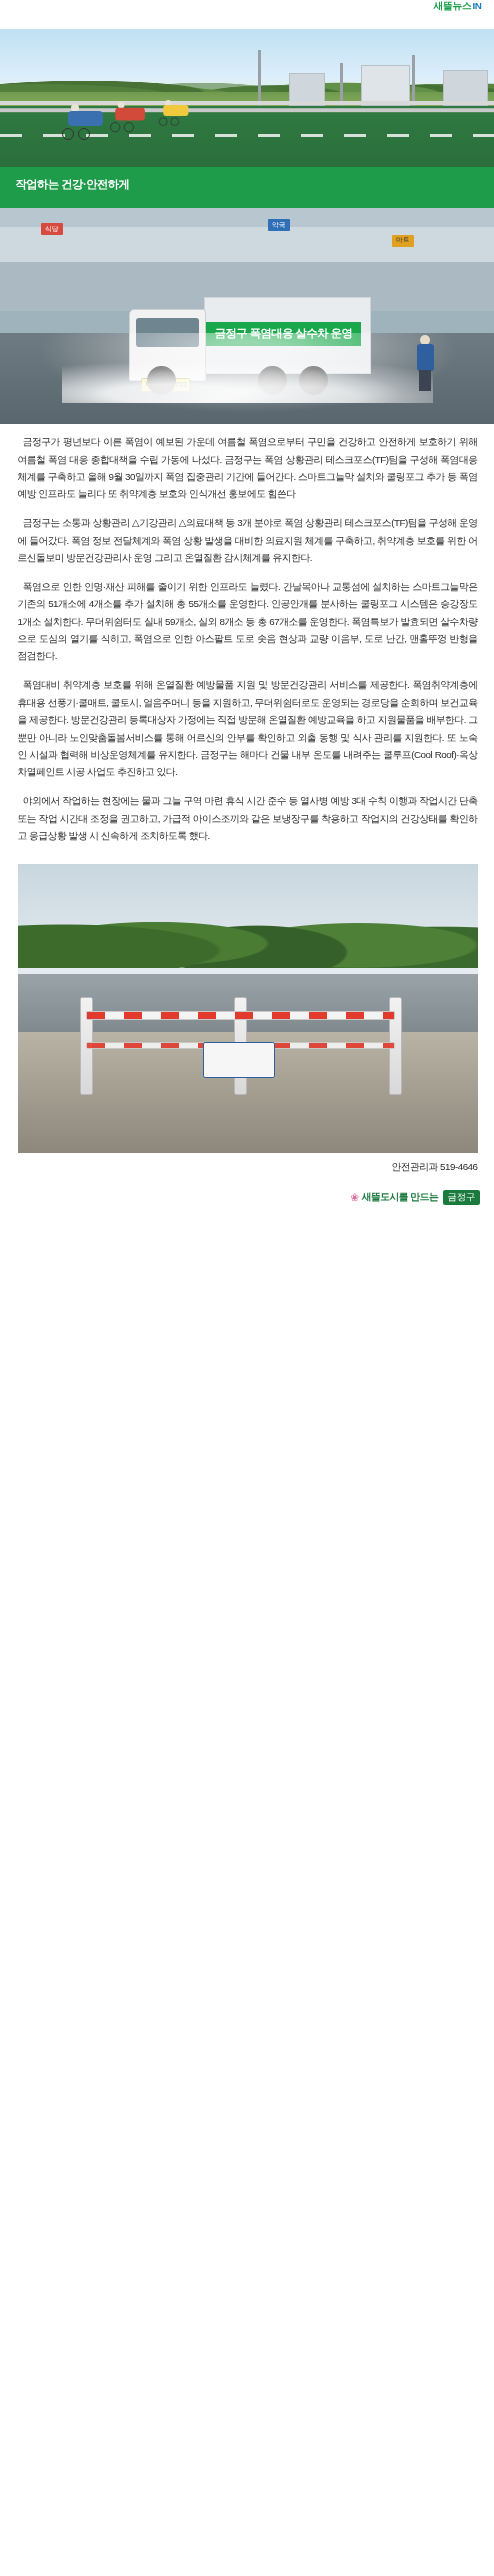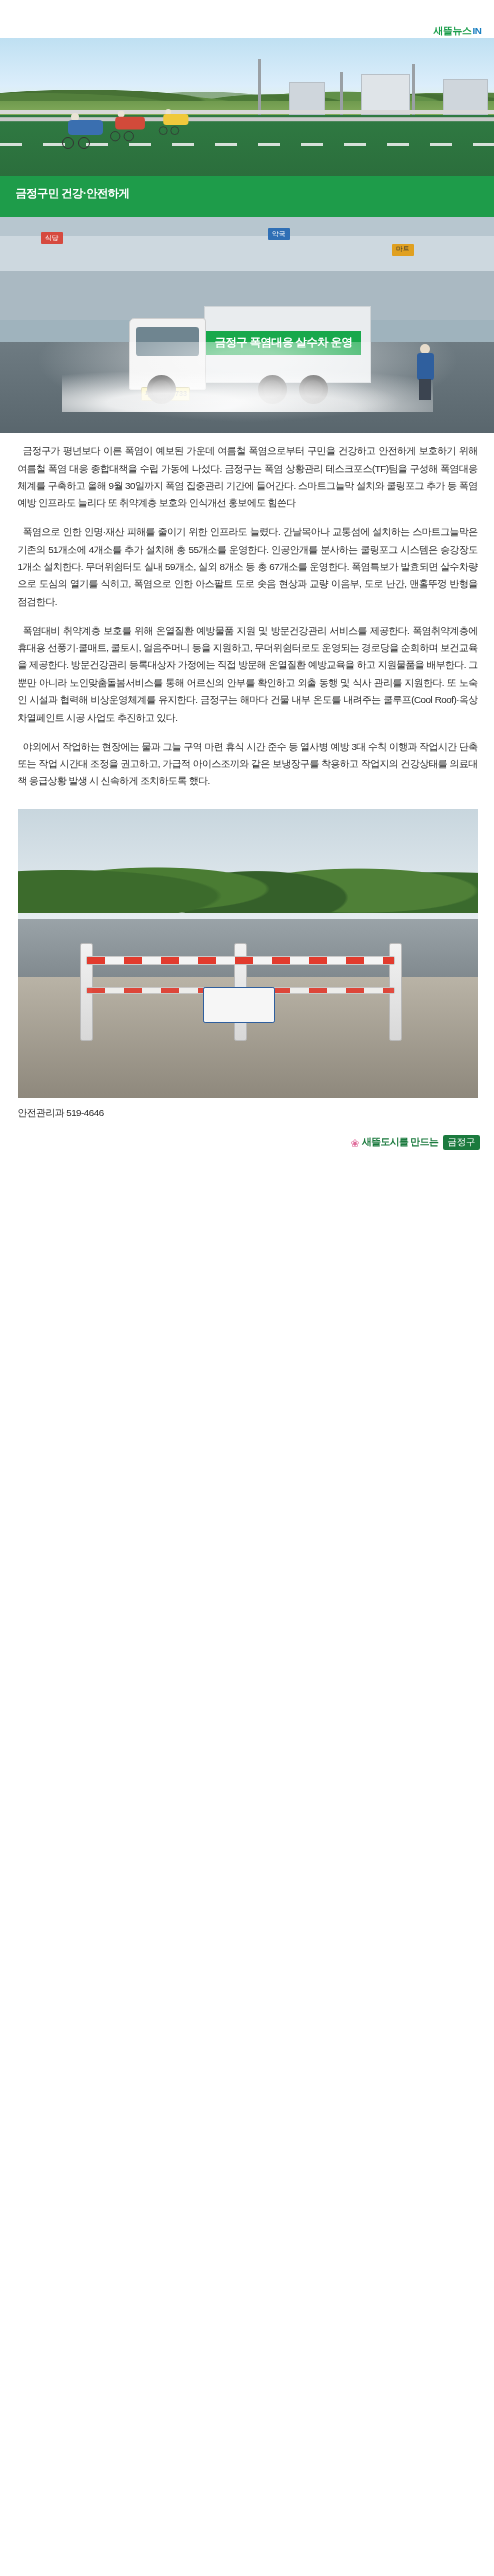--- a/index.html
+++ b/index.html
@@ -16,24 +16,24 @@
   }
   .page {
     width: 495px;
     margin: 0 auto;
     background: #fff;
     position: relative;
   }
 
   
   .topbar {
-    height: 38px;
+    height: 29px;
     background: #ffffff;
     display: flex;
-    align-items: flex-end;
+    align-items: flex-start;
     justify-content: flex-end;
     padding-right: 13.4px;
   }
   .topbar .brand {
     font-size: 9.8px;
     font-weight: bold;
     color: #1b9e4b;
     letter-spacing: -0.3px;
   }
   .topbar .brand .in {
@@ -288,41 +288,41 @@
     padding: 8.2px 17.5px 5.2px 17.5px;
     font-size: 9.8px;
     line-height: 1.78;
     letter-spacing: -0.5px;
     text-align: justify;
   }
   .closing p { margin: 0 0 10.3px 0; text-indent: 5.2px; }
 
   .contact {
     padding: 3.1px 17.5px 13.4px 17.5px;
-    text-align: left;
+    text-align: right;
     font-size: 9.8px;
     letter-spacing: -0.5px;
     color: #2a2a2a;
   }
 
   
   .footer {
     padding: 2.1px 15.5px 17.5px 15.5px;
     display: flex;
     justify-content: flex-end;
     align-items: center;
   }
   .footer .logo {
     display: flex; align-items: center; gap: 3.1px;
   }
   .footer .logo .mark {
     font-size: 10.3px; color: #e06a9a; letter-spacing: -0.5px;
   }
   .footer .logo .text {
-    font-size: 9.8px; font-weight: bold; color: #1b7a3e; letter-spacing: -0.5px; font-family: Liberation Serif, serif;
+    font-size: 9.8px; font-weight: bold; color: #1b7a3e; letter-spacing: -0.5px;
   }
   .footer .logo .gu {
     display:inline-block; background:#1b7a3e; color:#fff; border-radius: 2.1px;
     padding: 1px 4.1px; font-size: 9.3px; margin-left: 2.1px;
   }
 </style>
 </head>
 <body>
 
 <div class="page">
@@ -359,21 +359,21 @@
     </div>
     <div class="rider r3">
       <div class="head"></div>
       <div class="body"></div>
       <div class="wheel l"></div>
       <div class="wheel r"></div>
     </div>
   </div>
 
   <div class="title-block">
-    <div class="eyebrow">금정구민 건강·안전하게</div>
+    <div class="eyebrow">작업하는 건강·안전하게</div>
   </div>
 
   <div class="photo-truck">
     <div class="bg-sky"></div>
     <div class="bg-shops"></div>
     <div class="sign s1">식당</div>
     <div class="sign s2">약국</div>
     <div class="sign s3">마트</div>
     <div class="road"></div>
     <div class="truck">
@@ -392,23 +392,24 @@
     <div class="worker">
       <div class="h"></div>
       <div class="b"></div>
       <div class="l"></div>
     </div>
   </div>
 
 
   <div class="body">
     <p>금정구가 평년보다 이른 폭염이 예보된 가운데 여름철 폭염으로부터 구민을 건강하고 안전하게 보호하기 위해 여름철 폭염 대응 종합대책을 수립 가동에 나섰다. 금정구는 폭염 상황관리 테스크포스(TF)팀을 구성해 폭염대응 체계를 구축하고 올해 9월 30일까지 폭염 집중관리 기간에 들어간다. 스마트그늘막 설치와 쿨링포그 추가 등 폭염예방 인프라도 늘리다 또 취약계층 보호와 인식개선 홍보에도 힘쓴다</p>
+    <p>금정구는 소통과 상황관리 △기강관리 △의료대책 등 3개 분야로 폭염 상황관리 테스크포스(TF)팀을 구성해 운영에 들어갔다. 폭염 정보 전달체계와 폭염 상황 발생을 대비한 의료지원 체계를 구축하고, 취약계층 보호를 위한 어르신돌보미 방문건강관리사 운영 그리고 온열질환 감시체계를 유지한다.</p>
     <p>폭염으로 인한 인명·재산 피해를 줄이기 위한 인프라도 늘렸다. 간날목아나 교통섬에 설치하는 스마트그늘막은 기존의 51개소에 4개소를 추가 설치해 총 55개소를 운영한다. 인공안개를 분사하는 쿨링포그 시스템은 승강장도 1개소 설치한다. 무더위쉼터도 실내 59개소, 실외 8개소 등 총 67개소를 운영한다. 폭염특보가 발효되면 살수차량으로 도심의 열기를 식히고, 폭염으로 인한 아스팔트 도로 솟음 현상과 교량 이음부, 도로 난간, 맨홀뚜껑 반형을 점검한다.</p>
     <p>폭염대비 취약계층 보호를 위해 온열질환 예방물품 지원 및 방문건강관리 서비스를 제공한다. 폭염취약계층에 휴대용 선풍기·쿨매트, 쿨토시, 얼음주머니 등을 지원하고, 무더위쉼터로도 운영되는 경로당을 순회하며 보건교육을 제공한다. 방문건강관리 등록대상자 가정에는 직접 방문해 온열질환 예방교육을 하고 지원물품을 배부한다. 그뿐만 아니라 노인맞춤돌봄서비스를 통해 어르신의 안부를 확인하고 외출 동행 및 식사 관리를 지원한다. 또 노숙인 시설과 협력해 비상운영체계를 유지한다. 금정구는 해마다 건물 내부 온도를 내려주는 쿨루프(Cool Roof)·옥상 차열페인트 시공 사업도 추진하고 있다.</p>
-    <p>야외에서 작업하는 현장에는 물과 그늘 구역 마련 휴식 시간 준수 등 열사병 예방 3대 수칙 이행과 작업시간 단축 또는 작업 시간대 조정을 권고하고, 가급적 아이스조끼와 같은 보냉장구를 착용하고 작업지의 건강상태를 의료대책 응급상황 발생 시 신속하게 조치하도록 했다.</p>
+    <p>야외에서 작업하는 현장에는 물과 그늘 구역 마련 휴식 시간 준수 등 열사병 예방 3대 수칙 이행과 작업시간 단축 또는 작업 시간대 조정을 권고하고, 가급적 아이스조끼와 같은 보냉장구를 착용하고 작업지의 건강상태를 확인하고 응급상황 발생 시 신속하게 조치하도록 했다.</p>
   </div>
 
   <div class="photo-gate">
     <div class="sky2"></div>
     <div class="treeline"></div>
     <div class="riverwall"></div>
     <div class="ground"></div>
     <div class="barrier-post bp1"></div>
     <div class="barrier-post bp2"></div>
     <div class="barrier-post bp3"></div>

